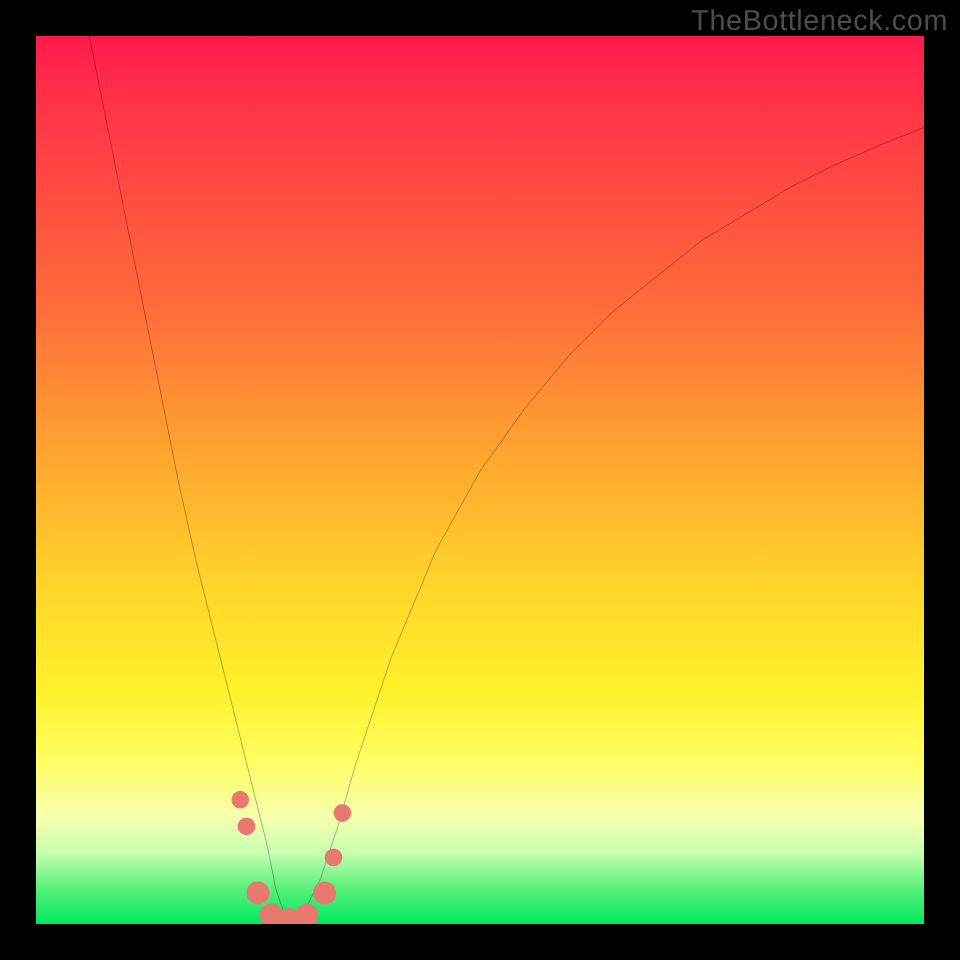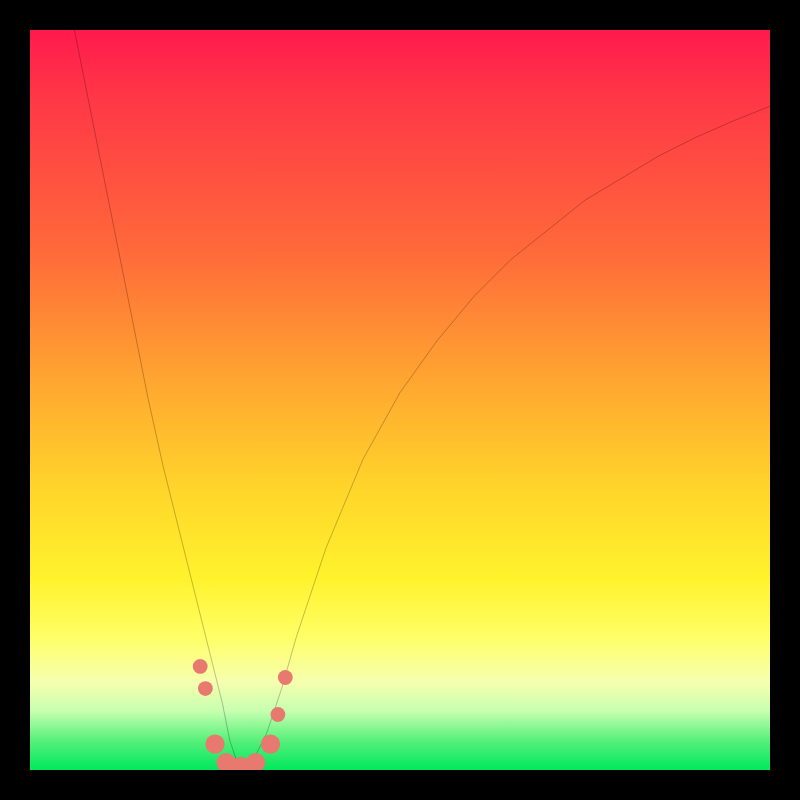--- a/index.html
+++ b/index.html
@@ -57,20 +57,21 @@
   }
   .dot {
     fill: #e8796f;
     stroke: none;
   }
 </style>
 </head>
 <body>
 
 <div class="frame">
+  <div class="watermark">TheBottleneck.com</div>
 
   <div class="plot-area">
     <svg class="curve" viewBox="0 0 100 100" preserveAspectRatio="none">
       <path id="curve-path" fill="none" stroke="#000000" stroke-width="0.25" vector-effect="non-scaling-stroke" d="M6.00 0.00 L8.00 10.00 L10.00 20.00 L12.00 30.00 L14.00 40.00 L16.00 50.00 L18.00 59.00 L20.00 67.00 L22.00 75.00 L24.00 83.00 L26.00 91.00 L27.00 96.00 L28.00 99.00 L29.00 100.00 L30.00 99.00 L32.00 95.00 L34.00 89.00 L36.00 82.00 L40.00 70.00 L45.00 58.00 L50.00 49.00 L55.00 42.00 L60.00 36.00 L65.00 31.00 L70.00 27.00 L75.00 23.00 L80.00 20.00 L85.00 17.00 L90.00 14.50 L95.00 12.30 L100.00 10.30"></path>
       <g id="marker-group">
           <circle cx="23" cy="86" r="1" class="dot" fill="#e8796f"></circle>
           <circle cx="23.7" cy="89" r="1" class="dot" fill="#e8796f"></circle>
           <circle cx="25" cy="96.5" r="1.3" class="dot" fill="#e8796f"></circle>
           <circle cx="26.5" cy="99" r="1.3" class="dot" fill="#e8796f"></circle>
           <circle cx="28.5" cy="99.5" r="1.3" class="dot" fill="#e8796f"></circle>

